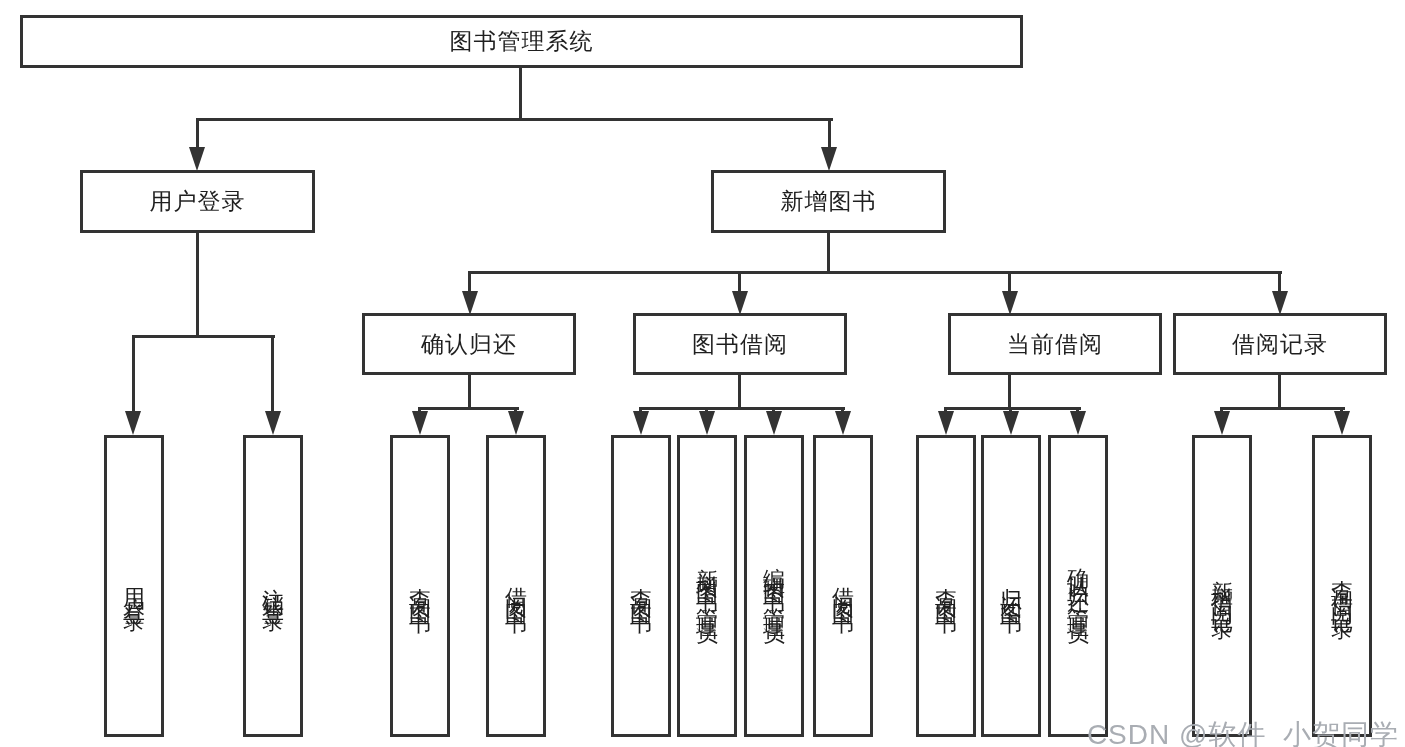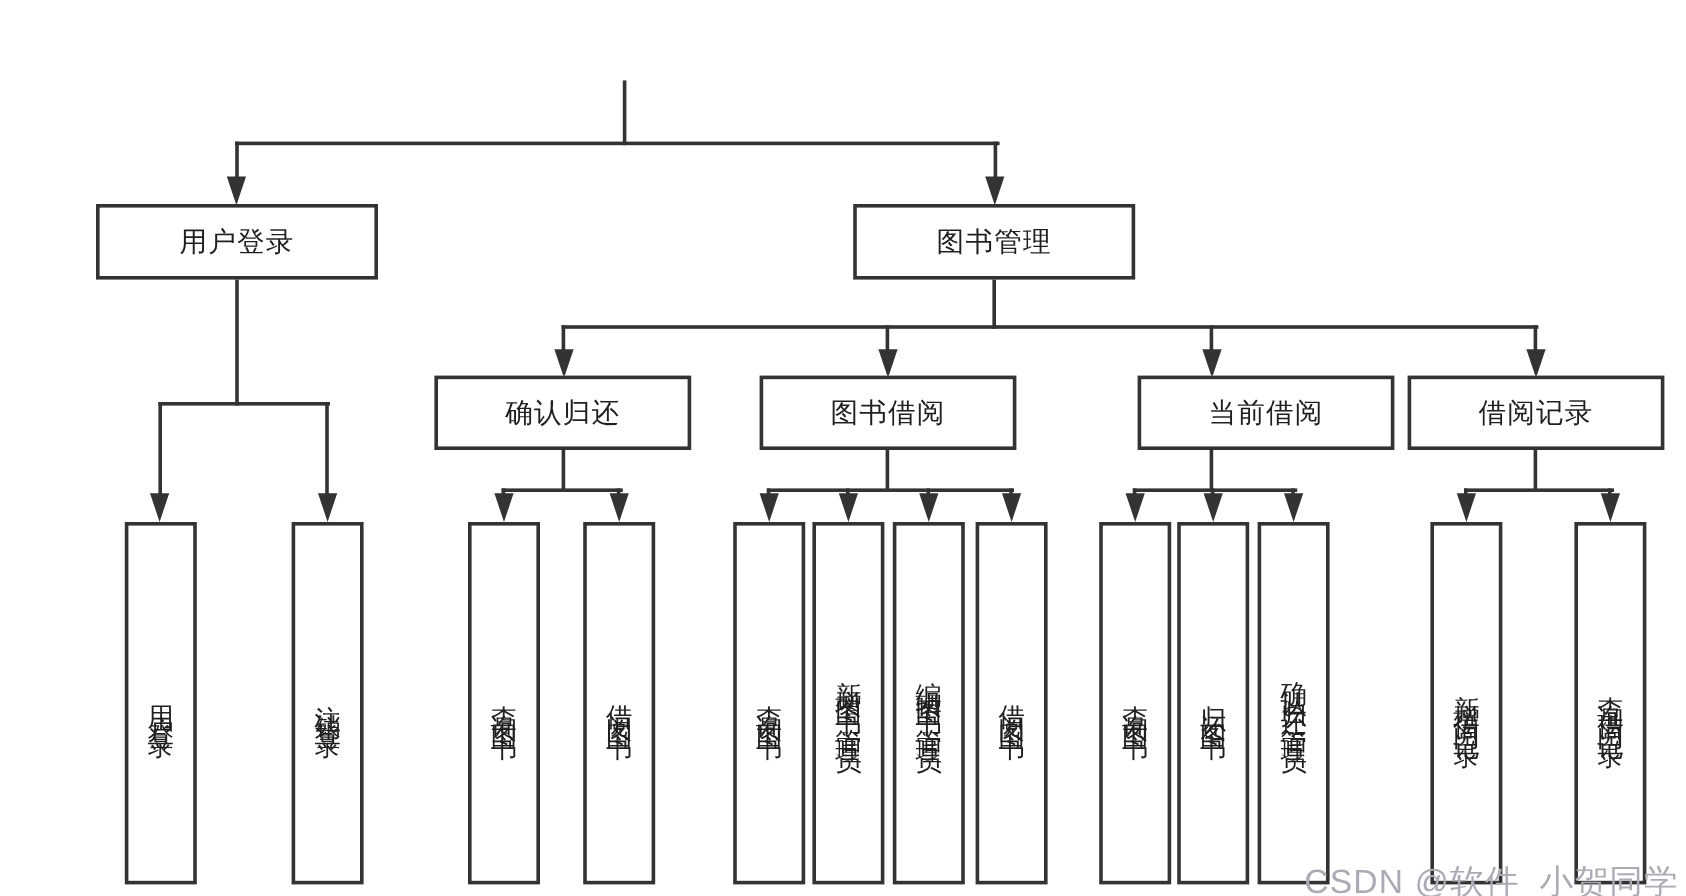--- a/index.html
+++ b/index.html
@@ -57,33 +57,36 @@
     letter-spacing: 1px;
     white-space: nowrap;
     text-align: right;
   }
 </style>
 </head>
 <body>
 
 <div id="canvas">
 
+  <div class="box" style="left:20px; top:15px; width:1003px; height:53px;">
+    <span class="h-label">图书管理系统</span>
+  </div>
 
   <div class="vline" style="left:519px; top:67px;  height:54px;"></div>
   <div class="hline" style="left:196px; top:118px; width:637px;"></div>
   <div class="vline" style="left:196px; top:118px; height:32px;"></div>
   <div class="arr" style="left:189px; top:147px;"></div>
   <div class="vline" style="left:828px; top:118px; height:32px;"></div>
   <div class="arr" style="left:821px; top:147px;"></div>
 
   <div class="box" style="left:80px; top:170px; width:235px; height:63px;">
     <span class="h-label">用户登录</span>
   </div>
   <div class="box" style="left:711px; top:170px; width:235px; height:63px;">
-    <span class="h-label">图书管理</span>
+    <span class="h-label">新增图书</span>
   </div>
 
   <div class="vline" style="left:196px; top:233px; height:105px;"></div>
   <div class="hline" style="left:132px; top:335px; width:143px;"></div>
   <div class="vline" style="left:132px; top:335px; height:80px;"></div>
   <div class="arr" style="left:125px; top:411px;"></div>
   <div class="vline" style="left:271px; top:335px; height:80px;"></div>
   <div class="arr" style="left:265px; top:411px;"></div>
 
   <div class="vline" style="left:827px; top:233px; height:41px;"></div>

